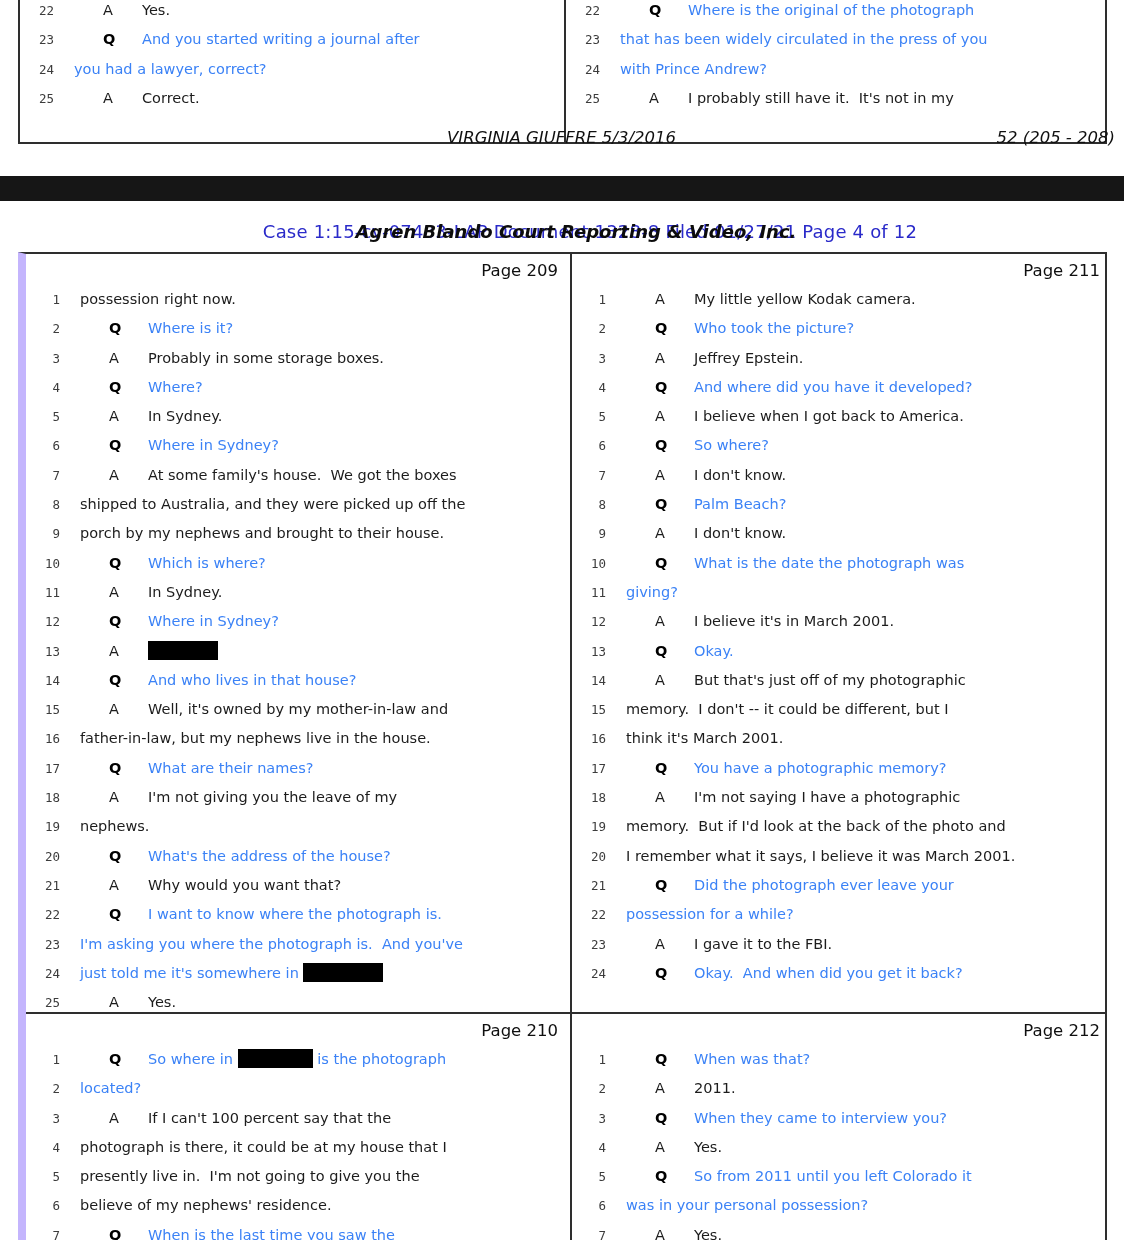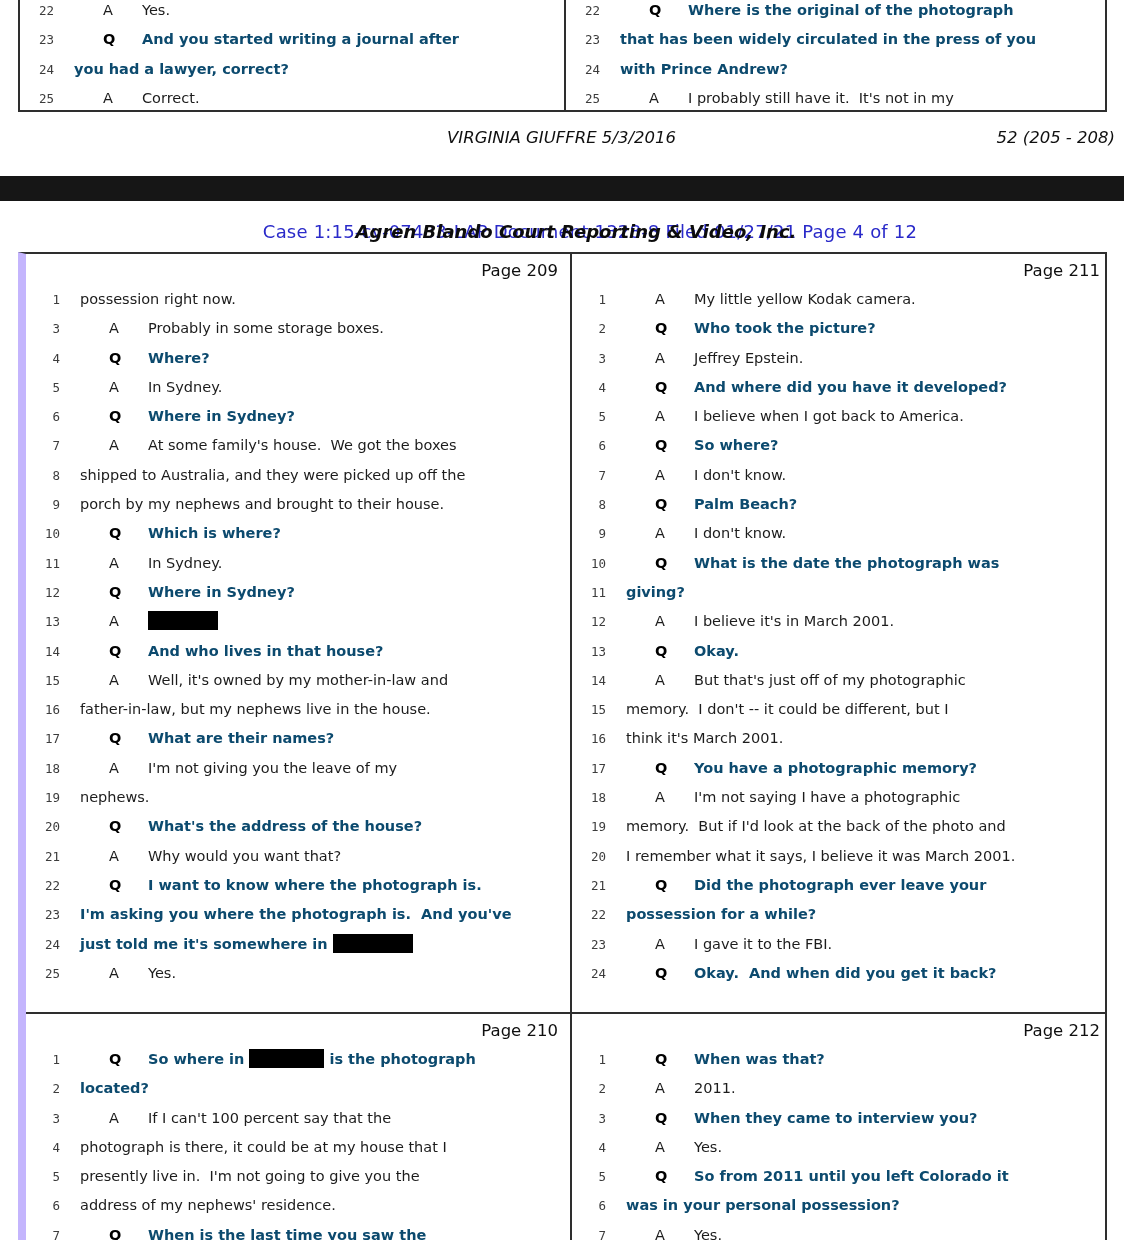--- a/index.html
+++ b/index.html
@@ -1,33 +1,33 @@
 <!DOCTYPE html>
 <html><head>
 <meta charset="utf-8">
 <style>
   html,body{margin:0;padding:0;background:#fff;}
   .screen{position:relative;width:1124px;height:1240px;background:#ffffff;overflow:hidden;
           font-family:"DejaVu Sans",sans-serif;color:#1c1c1c;}
   
-  .top-box{position:absolute;left:18px;top:0;width:1089px;height:112px;box-sizing:border-box;
+  .top-box{position:absolute;left:18px;top:0;width:1089px;height:144px;box-sizing:border-box;
            border-left:2px solid #2e2e2e;border-right:2px solid #2e2e2e;border-bottom:2px solid #2e2e2e;}
   .main-box{position:absolute;left:18px;top:252px;width:1089px;height:988px;box-sizing:border-box;
             border-left:8px solid #c4b5fd;border-right:2px solid #2e2e2e;border-top:2px solid #2e2e2e;}
   .vdiv{position:absolute;width:2px;background:#2e2e2e;top:0;bottom:0;}
   .hdiv{position:absolute;left:0;right:0;height:2px;background:#2e2e2e;}
   
   .lines{position:absolute;}
   .t-line{height:29.3px;line-height:29.3px;white-space:pre;font-size:14.5px;}
   .ln{display:inline-block;width:34px;text-align:right;font-family:"DejaVu Sans Mono",monospace;
       font-size:12.5px;color:#3c3c3c;}
   .sp{display:inline-block;margin-left:49px;width:39px;}
   .sp.q{font-weight:bold;color:#000;}
   .tx.cont{margin-left:20px;}
-  .bold{font-weight:bold;color:#0c4a6e;}
+  .bold{font-weight:normal;color:#3b82f6;}
   .redact{display:inline-block;height:19px;background:#000;vertical-align:-4px;}
   
   .pg{position:absolute;}
   .pg-title{height:29px;line-height:29px;text-align:right;padding-right:12px;font-size:16.5px;color:#0f0f0f;}
   
   .footer-row{position:absolute;left:18px;top:128px;width:1087px;height:24px;font-style:italic;
               font-size:16.5px;color:#101010;}
   .footer-center{display:block;text-align:center;}
   .footer-right{position:absolute;right:-10px;top:0;}
   
@@ -69,20 +69,21 @@
   <div class="stamp">
     <span class="stamp-blue" style="color: rgb(42, 42, 201);">Case 1:15-cv-07433-LAP Document 1328-8 Filed 01/27/21 Page 4 of 12</span>
     <span class="stamp-black">Agren Blando Court Reporting &amp; Video, Inc.</span>
   </div>
 
   <div class="main-box">
     <div class="pg" style="left:0;top:2px;width:544px;">
       <div class="pg-title">Page 209</div>
       <div class="lines" style="position:static;">
           <div class="t-line"><span class="ln">1</span><span class="tx cont">possession right now.</span></div>
+          <div class="t-line"><span class="ln">2</span><span class="sp q">Q</span><span class="tx bold">Where is it?</span></div>
           <div class="t-line"><span class="ln">3</span><span class="sp">A</span><span class="tx">Probably in some storage boxes.</span></div>
           <div class="t-line"><span class="ln">4</span><span class="sp q">Q</span><span class="tx bold">Where?</span></div>
           <div class="t-line"><span class="ln">5</span><span class="sp">A</span><span class="tx">In Sydney.</span></div>
           <div class="t-line"><span class="ln">6</span><span class="sp q">Q</span><span class="tx bold">Where in Sydney?</span></div>
           <div class="t-line"><span class="ln">7</span><span class="sp">A</span><span class="tx">At some family's house.  We got the boxes</span></div>
           <div class="t-line"><span class="ln">8</span><span class="tx cont">shipped to Australia, and they were picked up off the</span></div>
           <div class="t-line"><span class="ln">9</span><span class="tx cont">porch by my nephews and brought to their house.</span></div>
           <div class="t-line"><span class="ln">10</span><span class="sp q">Q</span><span class="tx bold">Which is where?</span></div>
           <div class="t-line"><span class="ln">11</span><span class="sp">A</span><span class="tx">In Sydney.</span></div>
           <div class="t-line"><span class="ln">12</span><span class="sp q">Q</span><span class="tx bold">Where in Sydney?</span></div>
@@ -131,21 +132,21 @@
         </div>
     </div>
     <div class="pg" style="left:0;top:762px;width:544px;">
       <div class="pg-title">Page 210</div>
       <div class="lines" style="position:static;">
           <div class="t-line"><span class="ln">1</span><span class="sp q">Q</span><span class="tx bold">So where in <span class="redact" style="width: 75px; background: rgb(0, 0, 0);"></span> is the photograph</span></div>
           <div class="t-line"><span class="ln">2</span><span class="tx cont bold">located?</span></div>
           <div class="t-line"><span class="ln">3</span><span class="sp">A</span><span class="tx">If I can't 100 percent say that the</span></div>
           <div class="t-line"><span class="ln">4</span><span class="tx cont">photograph is there, it could be at my house that I</span></div>
           <div class="t-line"><span class="ln">5</span><span class="tx cont">presently live in.  I'm not going to give you the</span></div>
-          <div class="t-line"><span class="ln">6</span><span class="tx cont">address of my nephews' residence.</span></div>
+          <div class="t-line"><span class="ln">6</span><span class="tx cont">believe of my nephews' residence.</span></div>
           <div class="t-line"><span class="ln">7</span><span class="sp q">Q</span><span class="tx bold">When is the last time you saw the</span></div>
         </div>
     </div>
     <div class="pg" style="left:546px;top:762px;width:540px;">
       <div class="pg-title">Page 212</div>
       <div class="lines" style="position:static;">
           <div class="t-line"><span class="ln">1</span><span class="sp q">Q</span><span class="tx bold">When was that?</span></div>
           <div class="t-line"><span class="ln">2</span><span class="sp">A</span><span class="tx">2011.</span></div>
           <div class="t-line"><span class="ln">3</span><span class="sp q">Q</span><span class="tx bold">When they came to interview you?</span></div>
           <div class="t-line"><span class="ln">4</span><span class="sp">A</span><span class="tx">Yes.</span></div>

